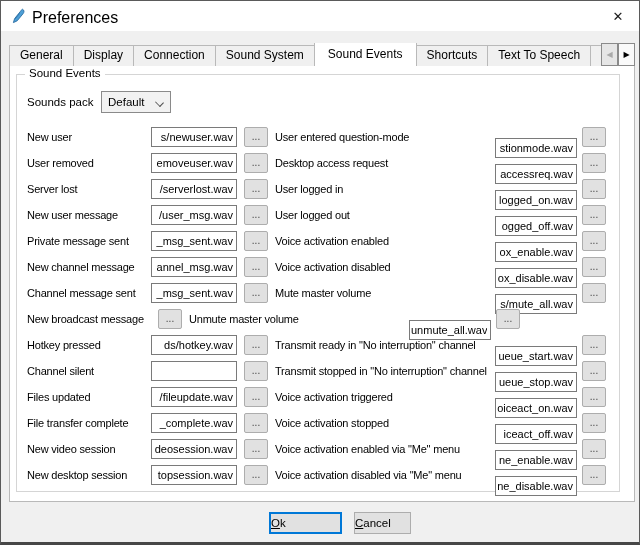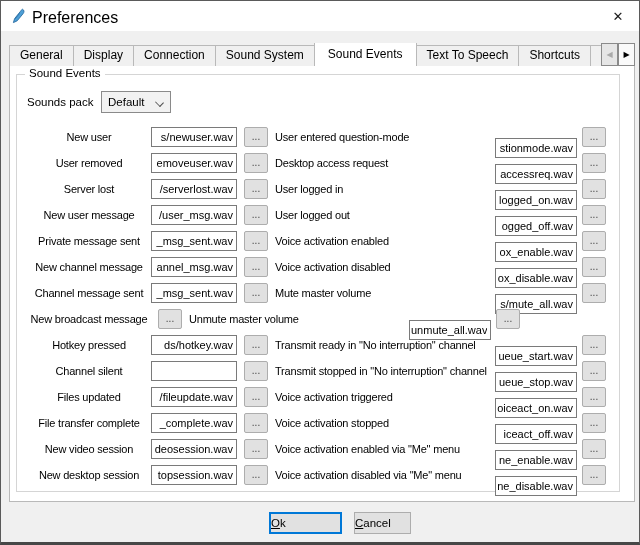--- a/index.html
+++ b/index.html
@@ -50,21 +50,21 @@
     border:1px solid #8a8a8a; border-radius:0; display:flex; align-items:center; }
   .combo-value { padding-left:6px; font-size:11.5px; }
   .combo-chevron { position:absolute; right:7px; top:7px; width:7px; height:7px; }
   .combo-chevron::before { content:""; position:absolute; left:0; top:0;
     width:6px; height:6px; border-right:1.4px solid #4d4d4d; border-bottom:1.4px solid #4d4d4d;
     transform:rotate(45deg) scale(1,0.8); }
   
   .rows { position:absolute; left:10px; top:52px; right:4px; }
   .row { display:flex; align-items:center; height:20px; margin-bottom:6px; }
   .lbl { font-size:11px; letter-spacing:-0.2px; white-space:nowrap; overflow:hidden; }
-  .lbl.l { width:124px;text-align:center; }
+  .lbl.l { width:124px; }
   .lbl.r { width:220px; margin-left:7px; }
   .inp { height:20px; border:1px solid #7a7a7a; background:#ffffff;
     font-family:inherit; font-size:11px; text-align:right; padding:0 3px 0 1px;
     color:#000; outline:none; }
   .inp.l { width:86px; }
   .inp.r { width:82px; }
   .browse { width:24px; height:20px; margin-left:7px; background:#e1e1e1;
     border:1px solid #adadad; border-radius:2px; font-family:inherit;
     font-size:10px; line-height:8px; color:#444; padding:0; }
   .row .inp.r { margin-left:0;margin-top:21px; }
@@ -94,22 +94,22 @@
       <span>✕</span>
     </div>
   </div>
 
   <div class="tabbar" id="tabbar">
       <div class="tab">General</div>
       <div class="tab">Display</div>
       <div class="tab">Connection</div>
       <div class="tab">Sound System</div>
       <div class="tab active">Sound Events</div>
+      <div class="tab">Shortcuts</div>
       <div class="tab">Text To Speech</div>
-      <div class="tab">Shortcuts</div>
       <div class="tab">Video</div>
     </div>
   <div class="tabscroll left">
     <span>◀</span>
   </div>
   <div class="tabscroll right">
     <span>▶</span>
   </div>
 
   <div class="page">

